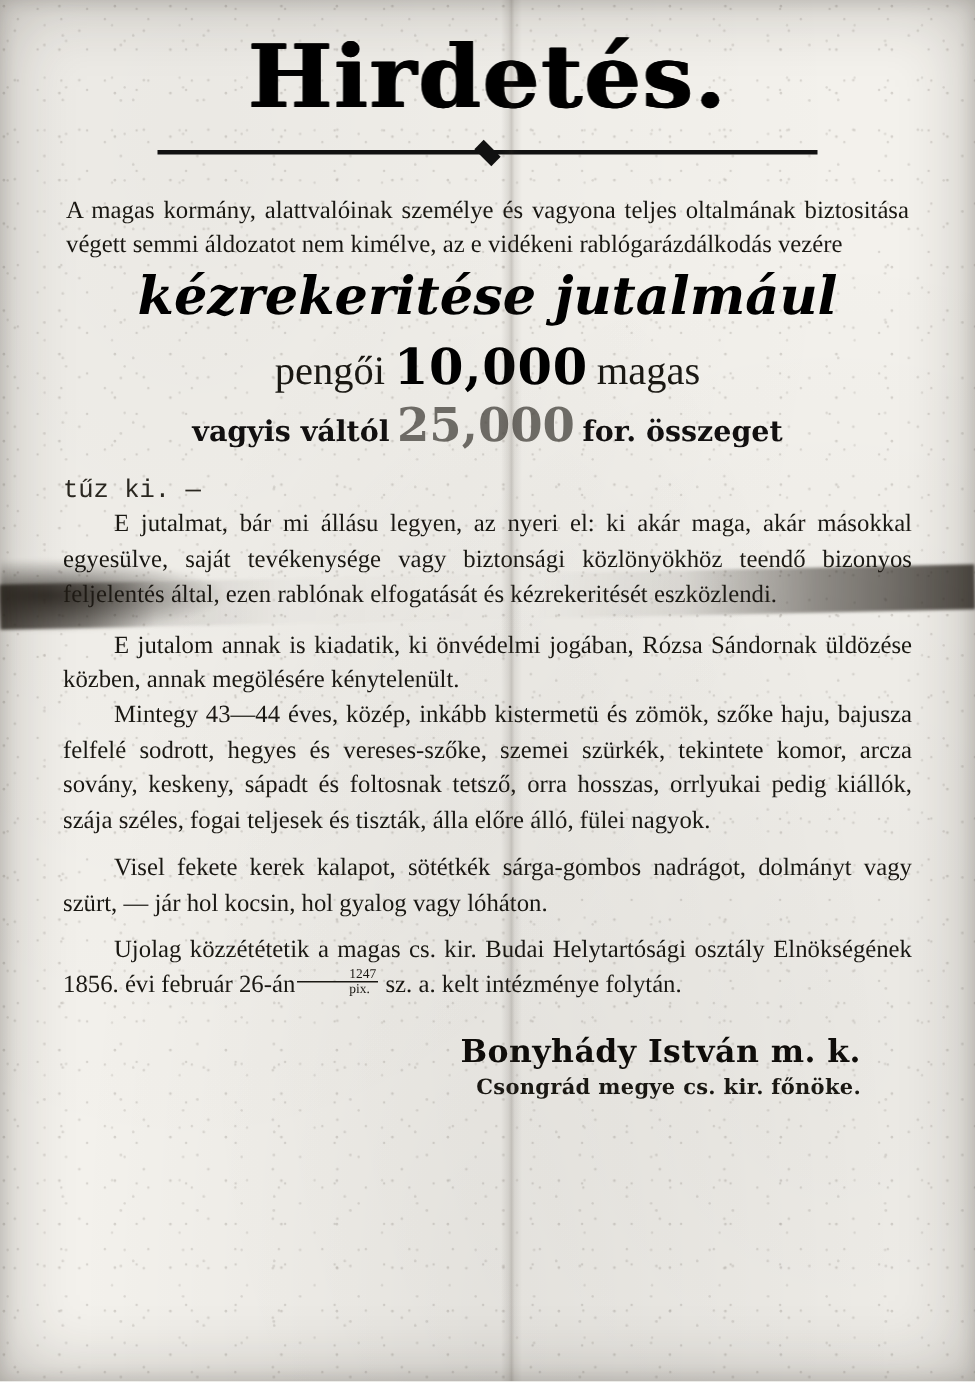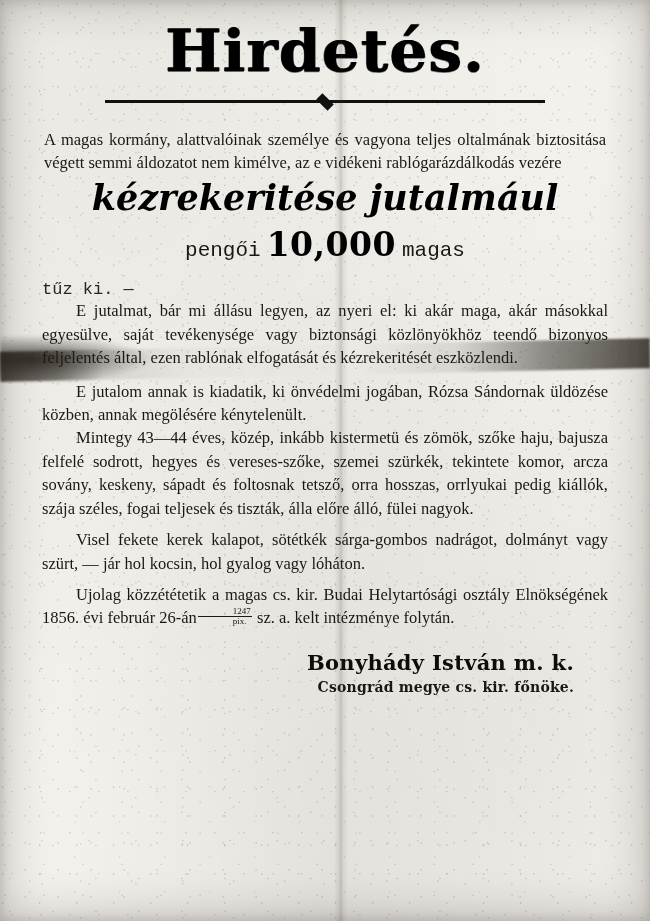--- a/index.html
+++ b/index.html
@@ -127,22 +127,22 @@
     margin-top: 4px;
     color: #000;
   }
 
   .amount-line {
     text-align: center;
     margin-top: 8px;
     white-space: nowrap;
   }
   .amount-line .small {
-    font-family: Liberation Mono, monospace;
-    font-size: 21px;
+    font-family: Liberation Serif, serif;
+    font-size: 27px;
     color: #1a1813;
     vertical-align: baseline;
   }
   .amount-line .num {
     font-family: "DejaVu Serif", serif;
     font-weight: bold;
     font-size: 33px;
     letter-spacing: 0.5px;
     color: #000;
     margin: 0 6px;
@@ -296,20 +296,23 @@
     </div>
 
     <p class="para block-intro">A magas kormány, alattvalóinak személye és vagyona teljes oltalmának biztositása végett semmi áldozatot nem kimélve, az e vidékeni rablógarázdálkodás vezére</p>
 
     <div class="bigname2">kézrekeritése jutalmául</div>
 
     <div class="amount-line">
       <span class="small">pengői</span><span class="num">10,000</span><span class="small">magas</span>
     </div>
 
+    <div class="amount-line2">
+      <span class="small">vagyis váltól</span><span class="num">25,000</span><span class="small">for. összeget</span>
+    </div>
 
     <div class="tuzki">tűz ki. —</div>
 
     <div class="smear-band">
       <p class="para indent">E jutalmat, bár mi állásu legyen, az nyeri el: ki akár maga, akár másokkal egyesülve, saját tevékenysége vagy biztonsági közlönyökhöz teendő bizonyos feljelentés által, ezen rablónak elfogatását és kézrekeritését eszközlendi.</p>
     </div>
 
     <p class="para indent" style="margin-top:10px">E jutalom annak is kiadatik, ki önvédelmi jogában, Rózsa Sándornak üldözése közben, annak megölésére kénytelenült.</p>
 
 

